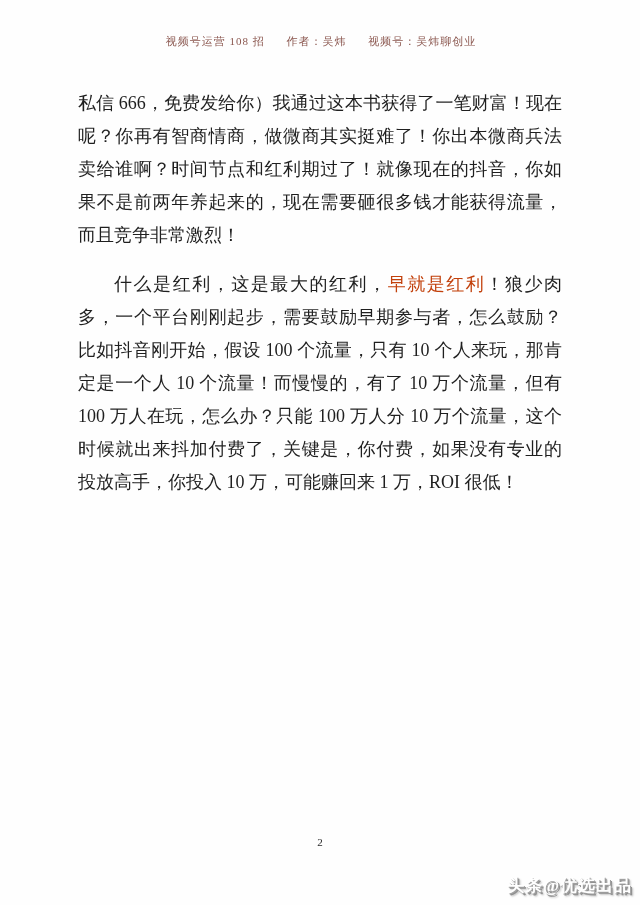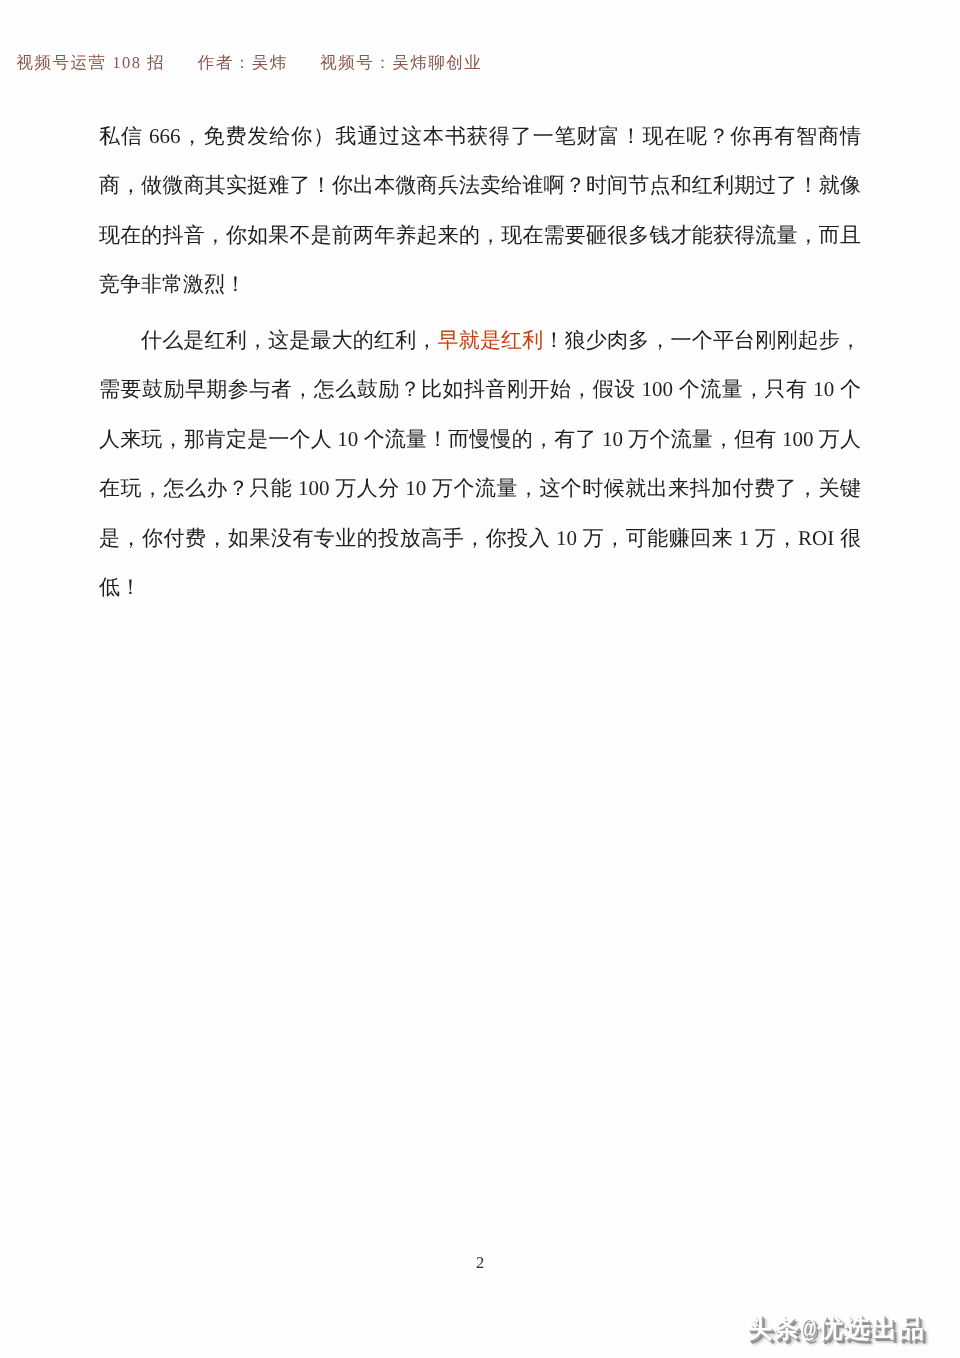--- a/index.html
+++ b/index.html
@@ -14,56 +14,57 @@
   .page {
     position: absolute;
     inset: 0;
     background: #fefefe;
   }
   .page-header {
     position: absolute;
     top: 34px;
     left: 2px;
     right: 0;
+    text-align: center;
     font-size: 11px;
     letter-spacing: 1px;
     white-space: nowrap;
   }
   .page-header .seg { margin: 0 9px; }
   .document-body {
     position: absolute;
     top: 71px;
     left: 62px;
     width: 516px;
   }
   p.para {
-    margin: 4px;
-    font-size: 14px;
+    margin: 16px;
+    font-size: 18px;
     line-height: 33px;
     text-align: justify;
     text-justify: inter-ideograph;
     color: #1f1f1f;
   }
   p.para.indent { text-indent: 2em; }
   p.para.spaced { letter-spacing: 3px; }
   p.para.gap-before { margin-top: 47px; }
   .page-number {
     position: absolute;
     top: 836px;
     left: 0;
     right: 0;
     text-align: center;
     font-size: 11px;
     color: #2a2a2a;
   }
   .watermark {
     position: absolute;
-    right: 23px;
+    right: 8px;
     bottom: 8px;
-    font-family: Liberation Mono, monospace;
+    font-family: Liberation Serif, serif;
     font-weight: bold;
     font-size: 17px;
     letter-spacing: 1px;
     color: #ffffff;
     text-shadow: 1px 1px 0 #a0a0a0, 2px 2px 0 #909090, 3px 3px 2px #bdbdbd;
     white-space: nowrap;
   }
 </style>
 </head>
 <body>

